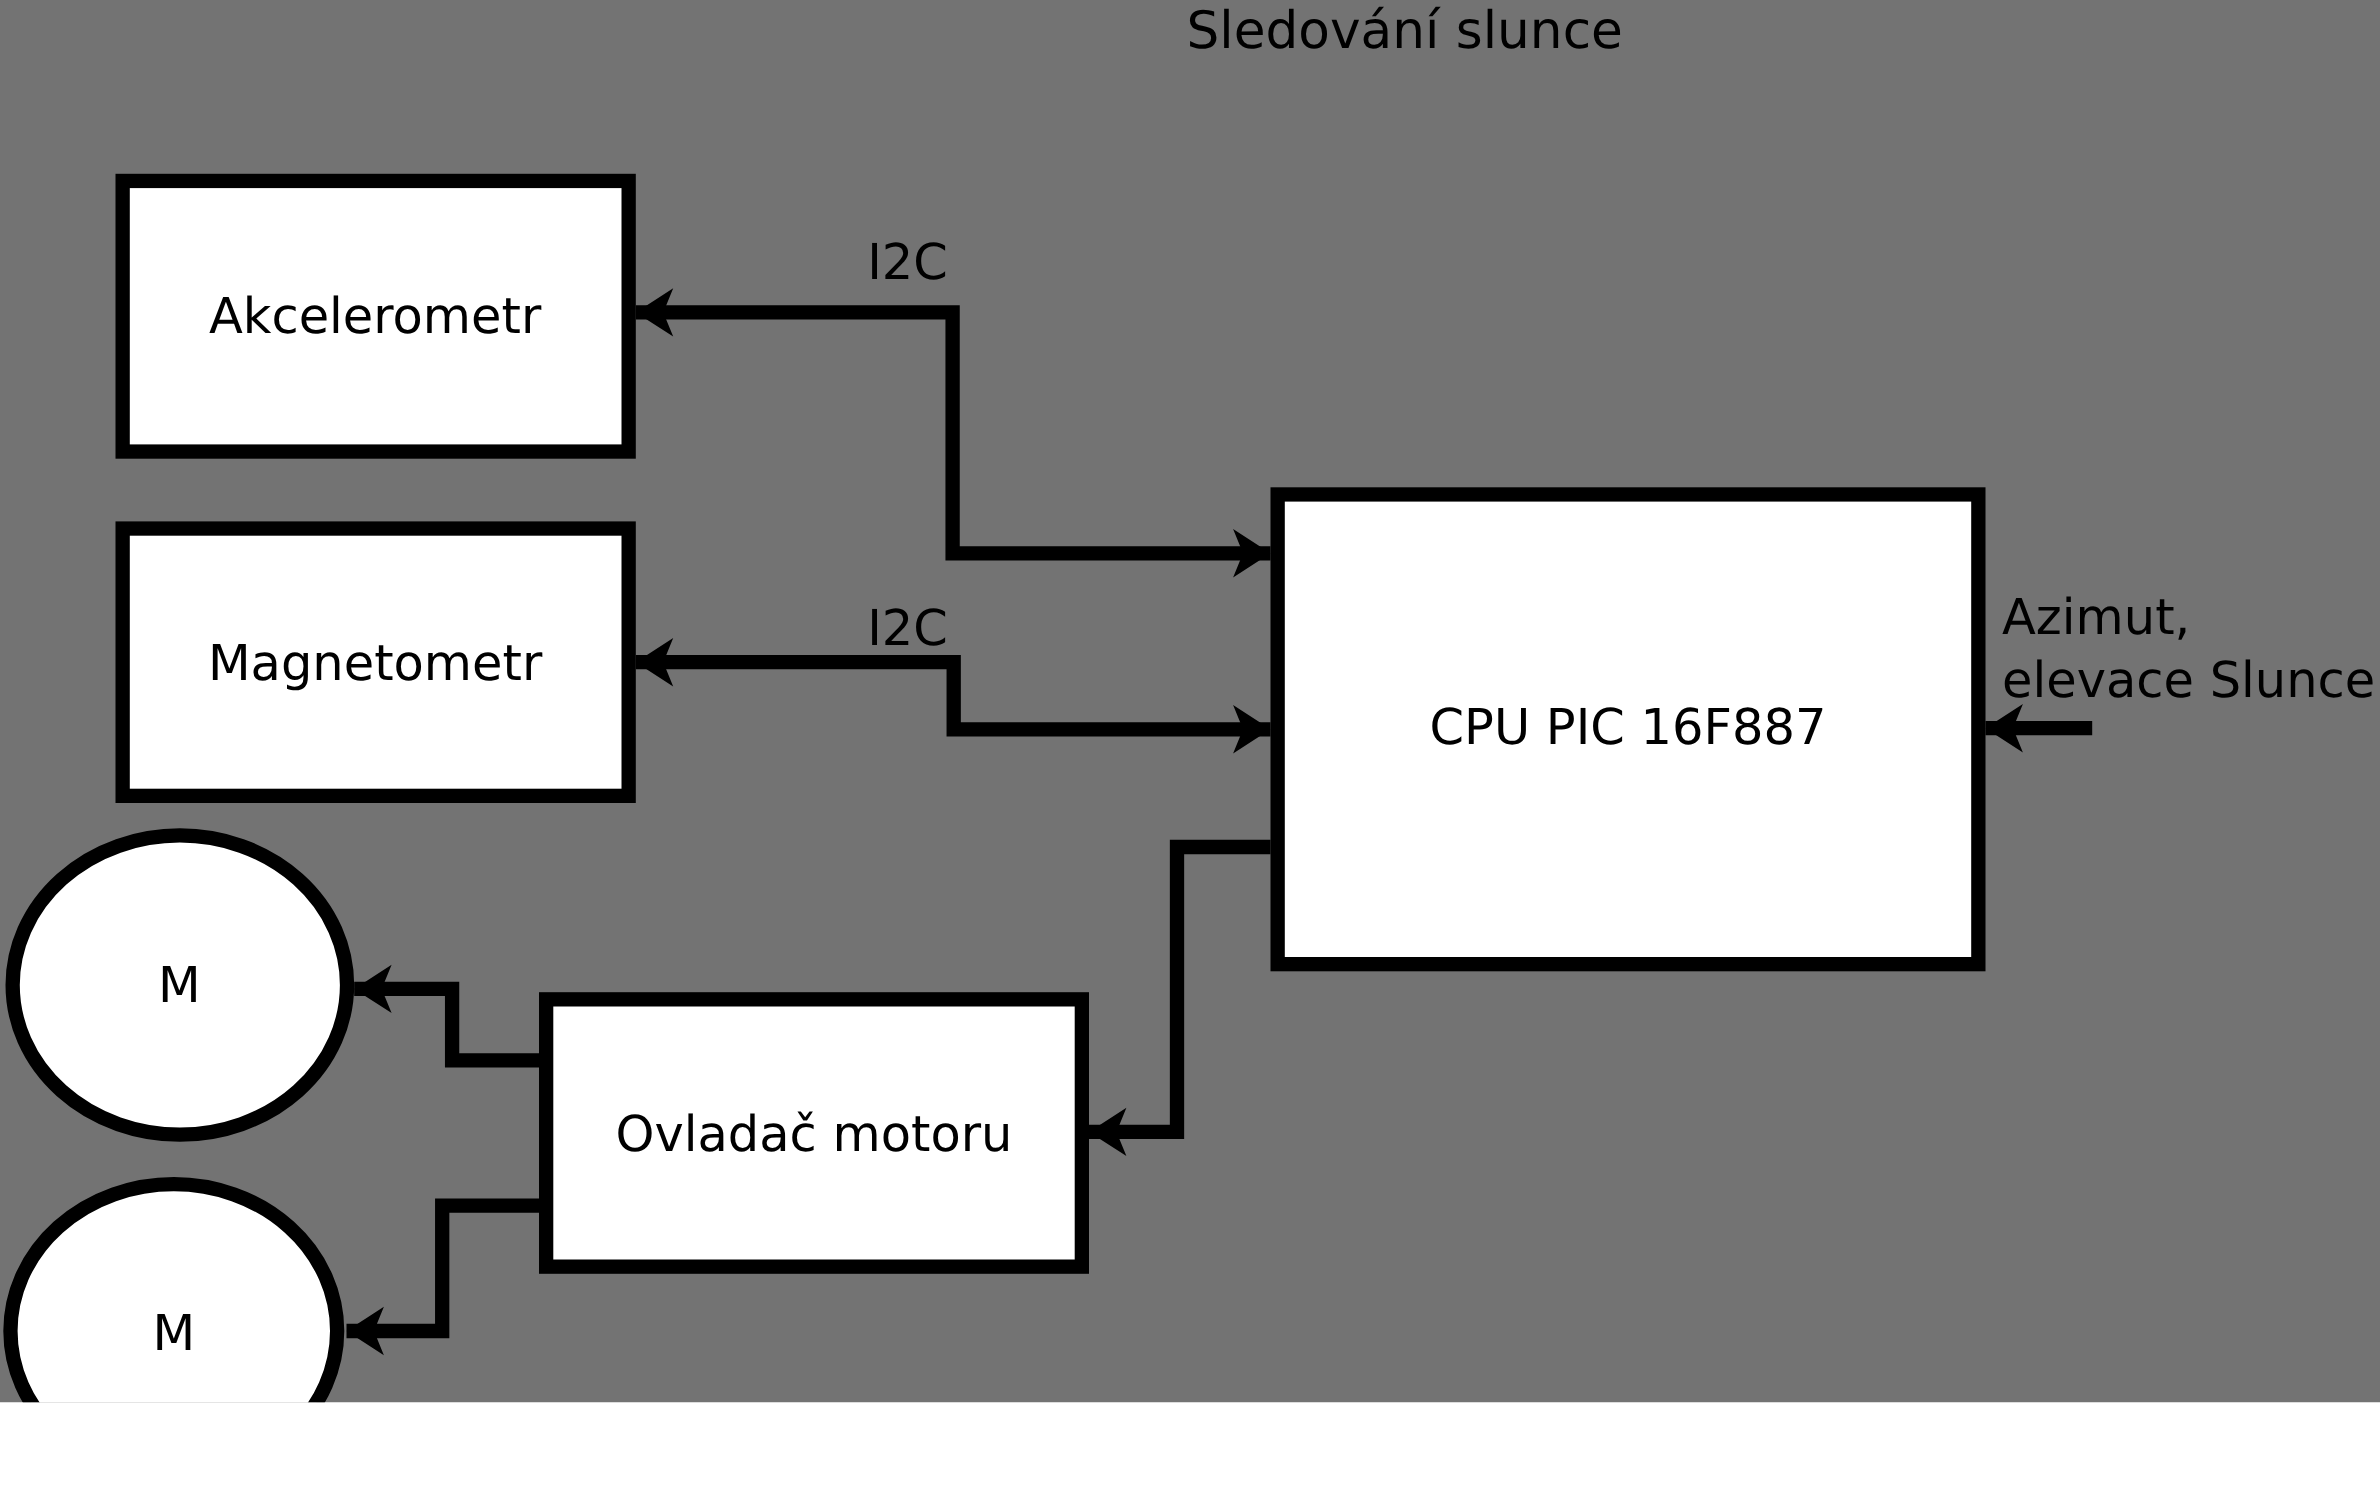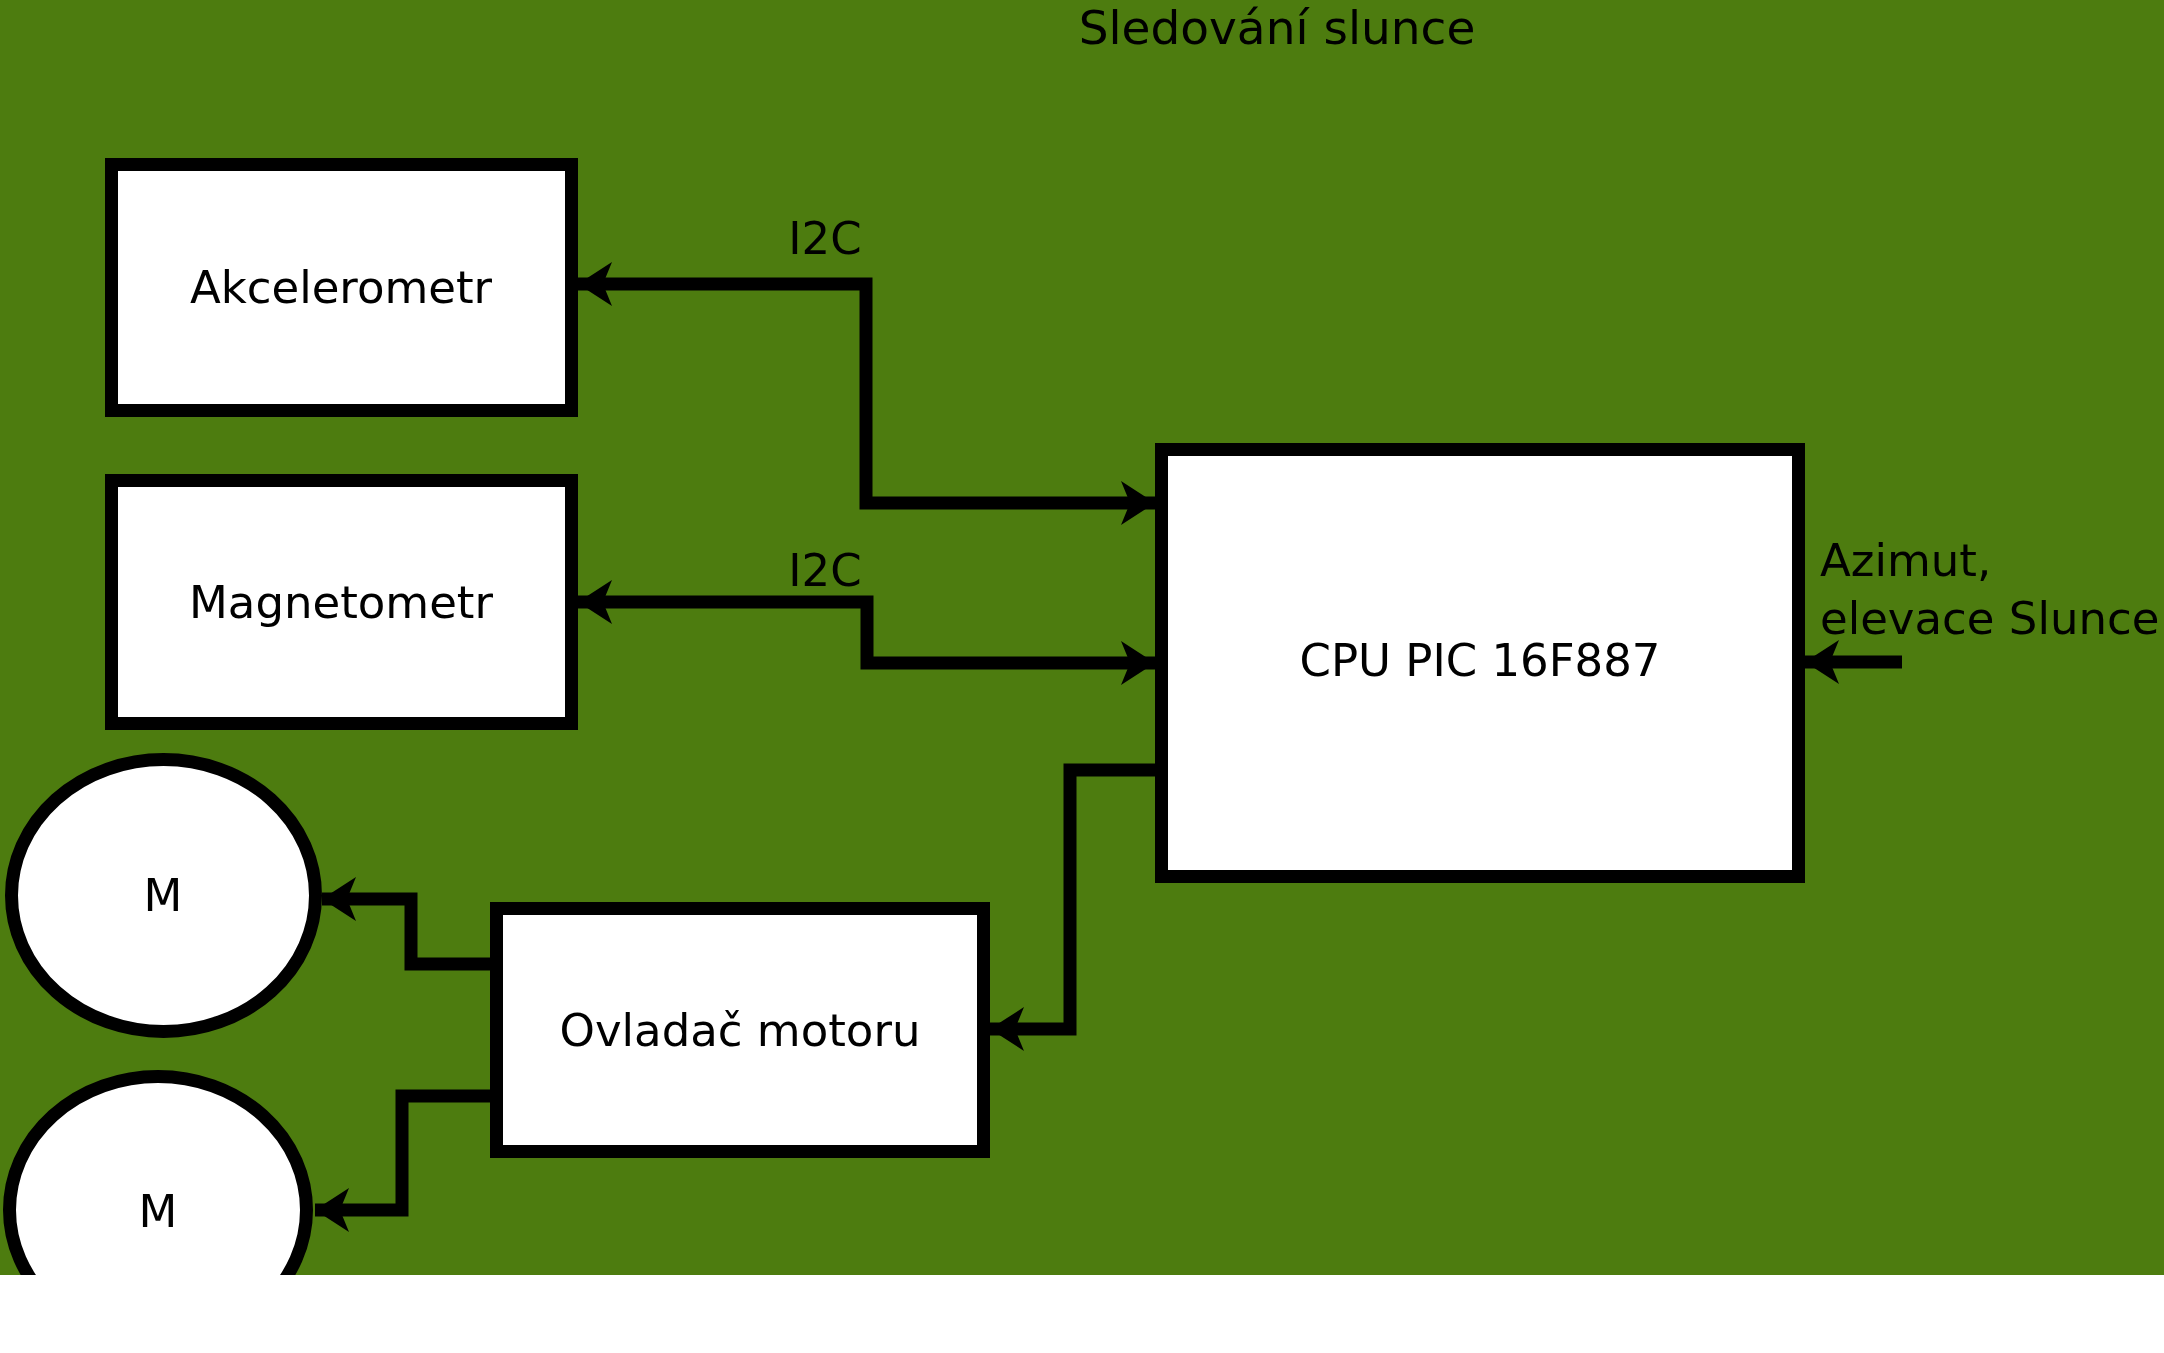--- a/index.html
+++ b/index.html
@@ -4,21 +4,21 @@
 <style>
   html, body {
     margin: 0;
     padding: 0;
     background: #ffffff;
   }
   #stage {
     position: relative;
     width: 2164px;
     height: 1275px;
-    background: #4d7c0f;
+    background: #737373;
     overflow: hidden;
   }
   svg { display: block; }
   .shape {
     fill: #ffffff;
     stroke: #000000;
     stroke-width: 13;
   }
   .wire {
     fill: none;

